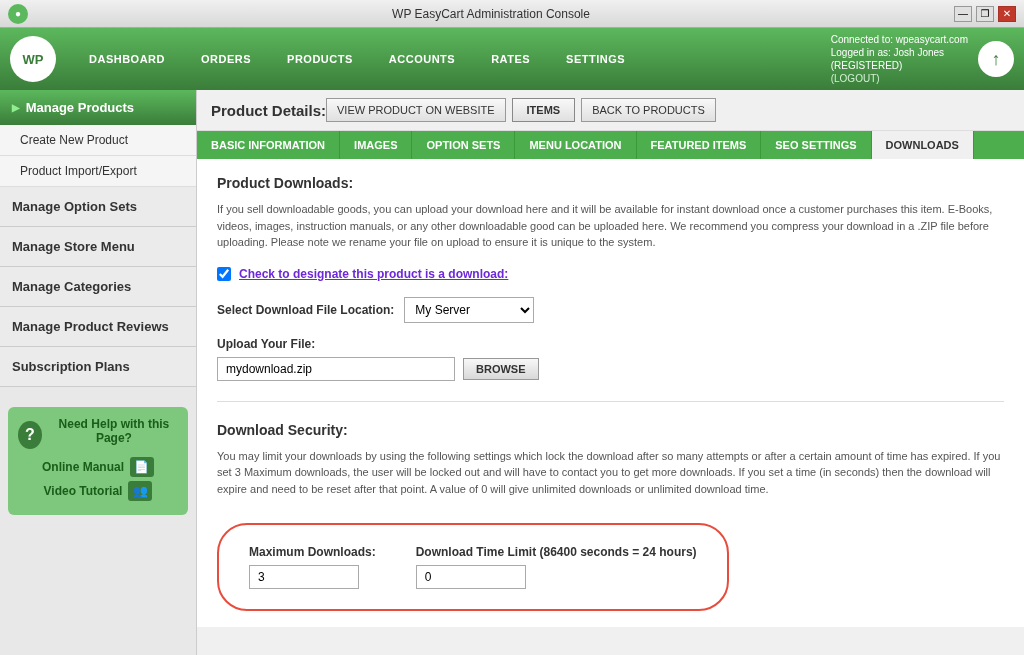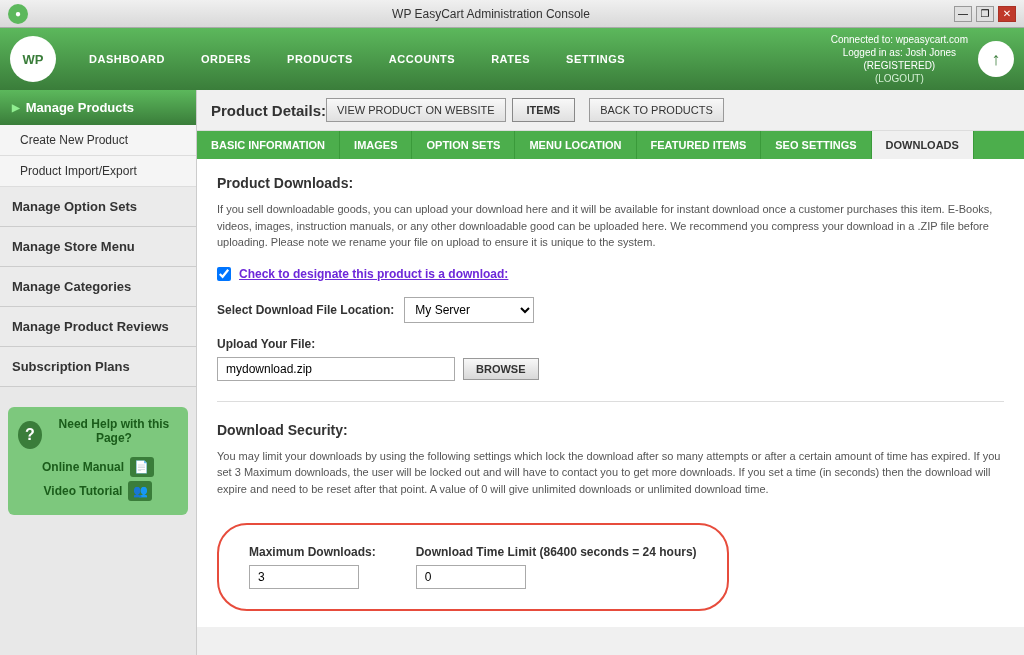--- a/index.html
+++ b/index.html
@@ -38,21 +38,21 @@
       display: flex; align-items: center; justify-content: center;
       margin-right: 15px; flex-shrink: 0;
     }
     .navbar-logo-text { color: #3a7d3a; font-weight: bold; font-size: 13px; }
     .navbar-links { display: flex; gap: 0; flex: 1; }
     .navbar-link {
       color: white; font-size: 11px; font-weight: bold; padding: 8px 18px;
       cursor: pointer; text-decoration: none; letter-spacing: 0.5px;
     }
     .navbar-right {
-      display: flex; flex-direction: column; align-items: center; gap: 2px; font-size: 10px; color: white;
+      display: flex; flex-direction: column; align-items: flex-start; gap: 2px; font-size: 10px; color: white;
     }
     .navbar-right a { color: #d4f0d4; font-size: 10px; }
     .navbar-avatar {
       width: 36px; height: 36px; background: white; border-radius: 50%;
       display: flex; align-items: center; justify-content: center;
       margin-left: 10px;
     }
     .navbar-avatar-arrow { color: #3a7d3a; font-size: 18px; font-weight: bold; }
 
     
@@ -111,21 +111,21 @@
       cursor: pointer; color: #333;
     }
     .btn-update {
       padding: 5px 14px; font-size: 11px; border: 1px solid #888;
       background: linear-gradient(to bottom, #f8f8f8, #e0e0e0);
       cursor: pointer; font-weight: bold; color: #333;
     }
     .btn-back {
       padding: 5px 10px; font-size: 11px; border: 1px solid #999;
       background: linear-gradient(to bottom, #f8f8f8, #e0e0e0);
-      cursor: pointer; color: #333; margin-left: 8px;
+      cursor: pointer; color: #333;
     }
 
     
     .tabs {
       background: #4cae4c;
       display: flex; padding: 0;
     }
     .tab {
       padding: 8px 14px; font-size: 11px; font-weight: bold; color: white;
       cursor: pointer; border-right: 1px solid #3a9a3a;

